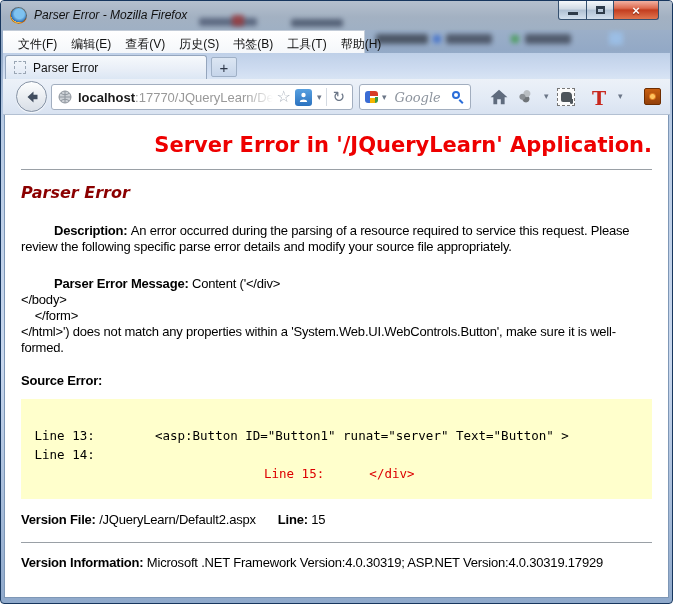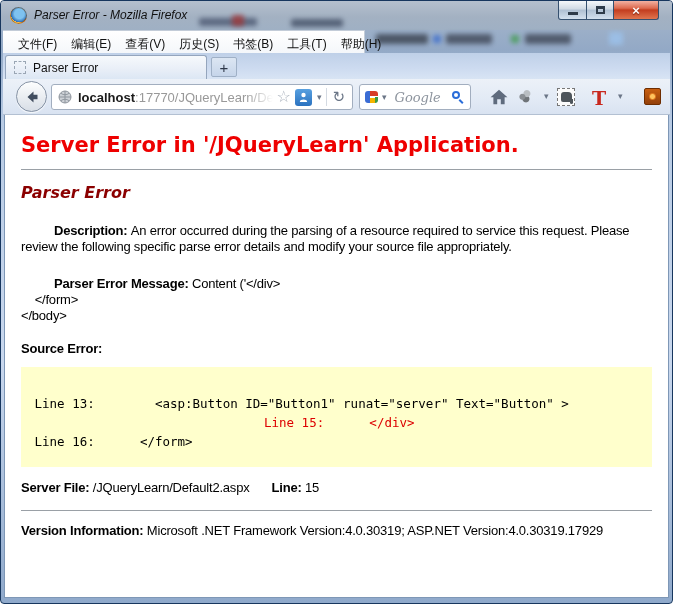--- a/index.html
+++ b/index.html
@@ -92,21 +92,21 @@
   .t-ic { left:586px; width:20px; height:20px; font-family:"DejaVu Serif",serif; font-weight:bold; font-size:19px; color:#c8281e; line-height:1; }
   .caret-btn2 { left:612px; top:12px; }
   .orange-ic { left:641px; width:17px; height:17px; border-radius:2px; border:1px solid #6e2d00;
                background:radial-gradient(circle at 50% 50%, #ffc45e 0 2px, #e07a1f 3px, transparent 4px),
                           linear-gradient(180deg,#c85f10,#93400a); }
 
   
   .page { position:absolute; left:3px; right:3px; top:114px; bottom:5px; background:#fff;
           border:1px solid #7e97b6; border-top:none; overflow:hidden;
           padding:16px 16px 0; font-size:13px; letter-spacing:-0.2px; color:#000; }
-  .page h1 { font-family:"DejaVu Sans",sans-serif; font-weight:bold; font-size:21px; letter-spacing:0; margin:2px 0 12px; }
+  .page h1 { font-family:"DejaVu Sans",sans-serif; font-weight:bold; font-size:21px; letter-spacing:0; margin:2px 0 12px;text-align:right; }
   .page hr { border:none; border-top:1px solid #9aa0a6; }
   .page h2 { font-family:"DejaVu Sans",sans-serif; font-weight:bold; font-style:italic; font-size:16px; letter-spacing:0; margin:13px 0 0; }
   .para { margin-top:21px; line-height:16px; }
   .para b { letter-spacing:-0.2px;padding-left:33px; }
   .msg-line { white-space:pre-wrap; line-height:16px; }
   .src-label { margin-top:17px; font-weight:bold; }
   .codeblock { margin-top:11px; background:#ffffcc; padding:27px 8px 16px 6px;
                font-family:"DejaVu Sans Mono","Liberation Mono",monospace; font-size:12.5px; letter-spacing:0; }
   .codeline { white-space:pre; line-height:19px; }
   .codeline.hl { color:#dd0000;text-align:center; }
@@ -225,32 +225,33 @@
 
   <div class="page">
     <h1 style="color:#ee0000;">Server Error in '/JQueryLearn' Application.</h1>
     <hr>
     <h2 style="color:#8b0000;">Parser Error</h2>
 
     <p class="para"><b>Description: </b><span>An error occurred during the parsing of a resource required to service this request. Please review the following specific parse error details and modify your source file appropriately.</span></p>
 
     <div class="para">
       <div class="msg-line"><b>Parser Error Message: </b><span>Content ('&lt;/div&gt;</span></div>
+      <div class="msg-line">&lt;/body&gt;</div>
       <div class="msg-line">    &lt;/form&gt;</div>
-      <div class="msg-line">&lt;/body&gt;</div>
+      <div class="msg-line">&lt;/html&gt;') does not match any properties within a 'System.Web.UI.WebControls.Button', make sure it is well-formed.</div>
     </div>
 
     <div class="src-label">Source Error:</div>
 
     <div class="codeblock">
       <div class="codeline"> Line 13:        &lt;asp:Button ID="Button1" runat="server" Text="Button" &gt;</div>
+      <div class="codeline"> Line 14:</div>
       <div class="codeline hl"> Line 15:      &lt;/div&gt;</div>
-      <div class="codeline"> Line 16:      &lt;/form&gt;</div>
-    </div>
-
-    <p class="fileline"><b>Server File: </b><span>/JQueryLearn/Default2.aspx</span><span class="gap"></span><b>Line: </b><span>15</span></p>
+    </div>
+
+    <p class="fileline"><b>Version File: </b><span>/JQueryLearn/Default2.aspx</span><span class="gap"></span><b>Line: </b><span>15</span></p>
 
     <hr class="hr2">
 
     <p class="versionline"><b>Version Information: </b><span>Microsoft .NET Framework Version:4.0.30319; ASP.NET Version:4.0.30319.17929</span></p>
   </div>
 
 </div>
 
 </body></html>

